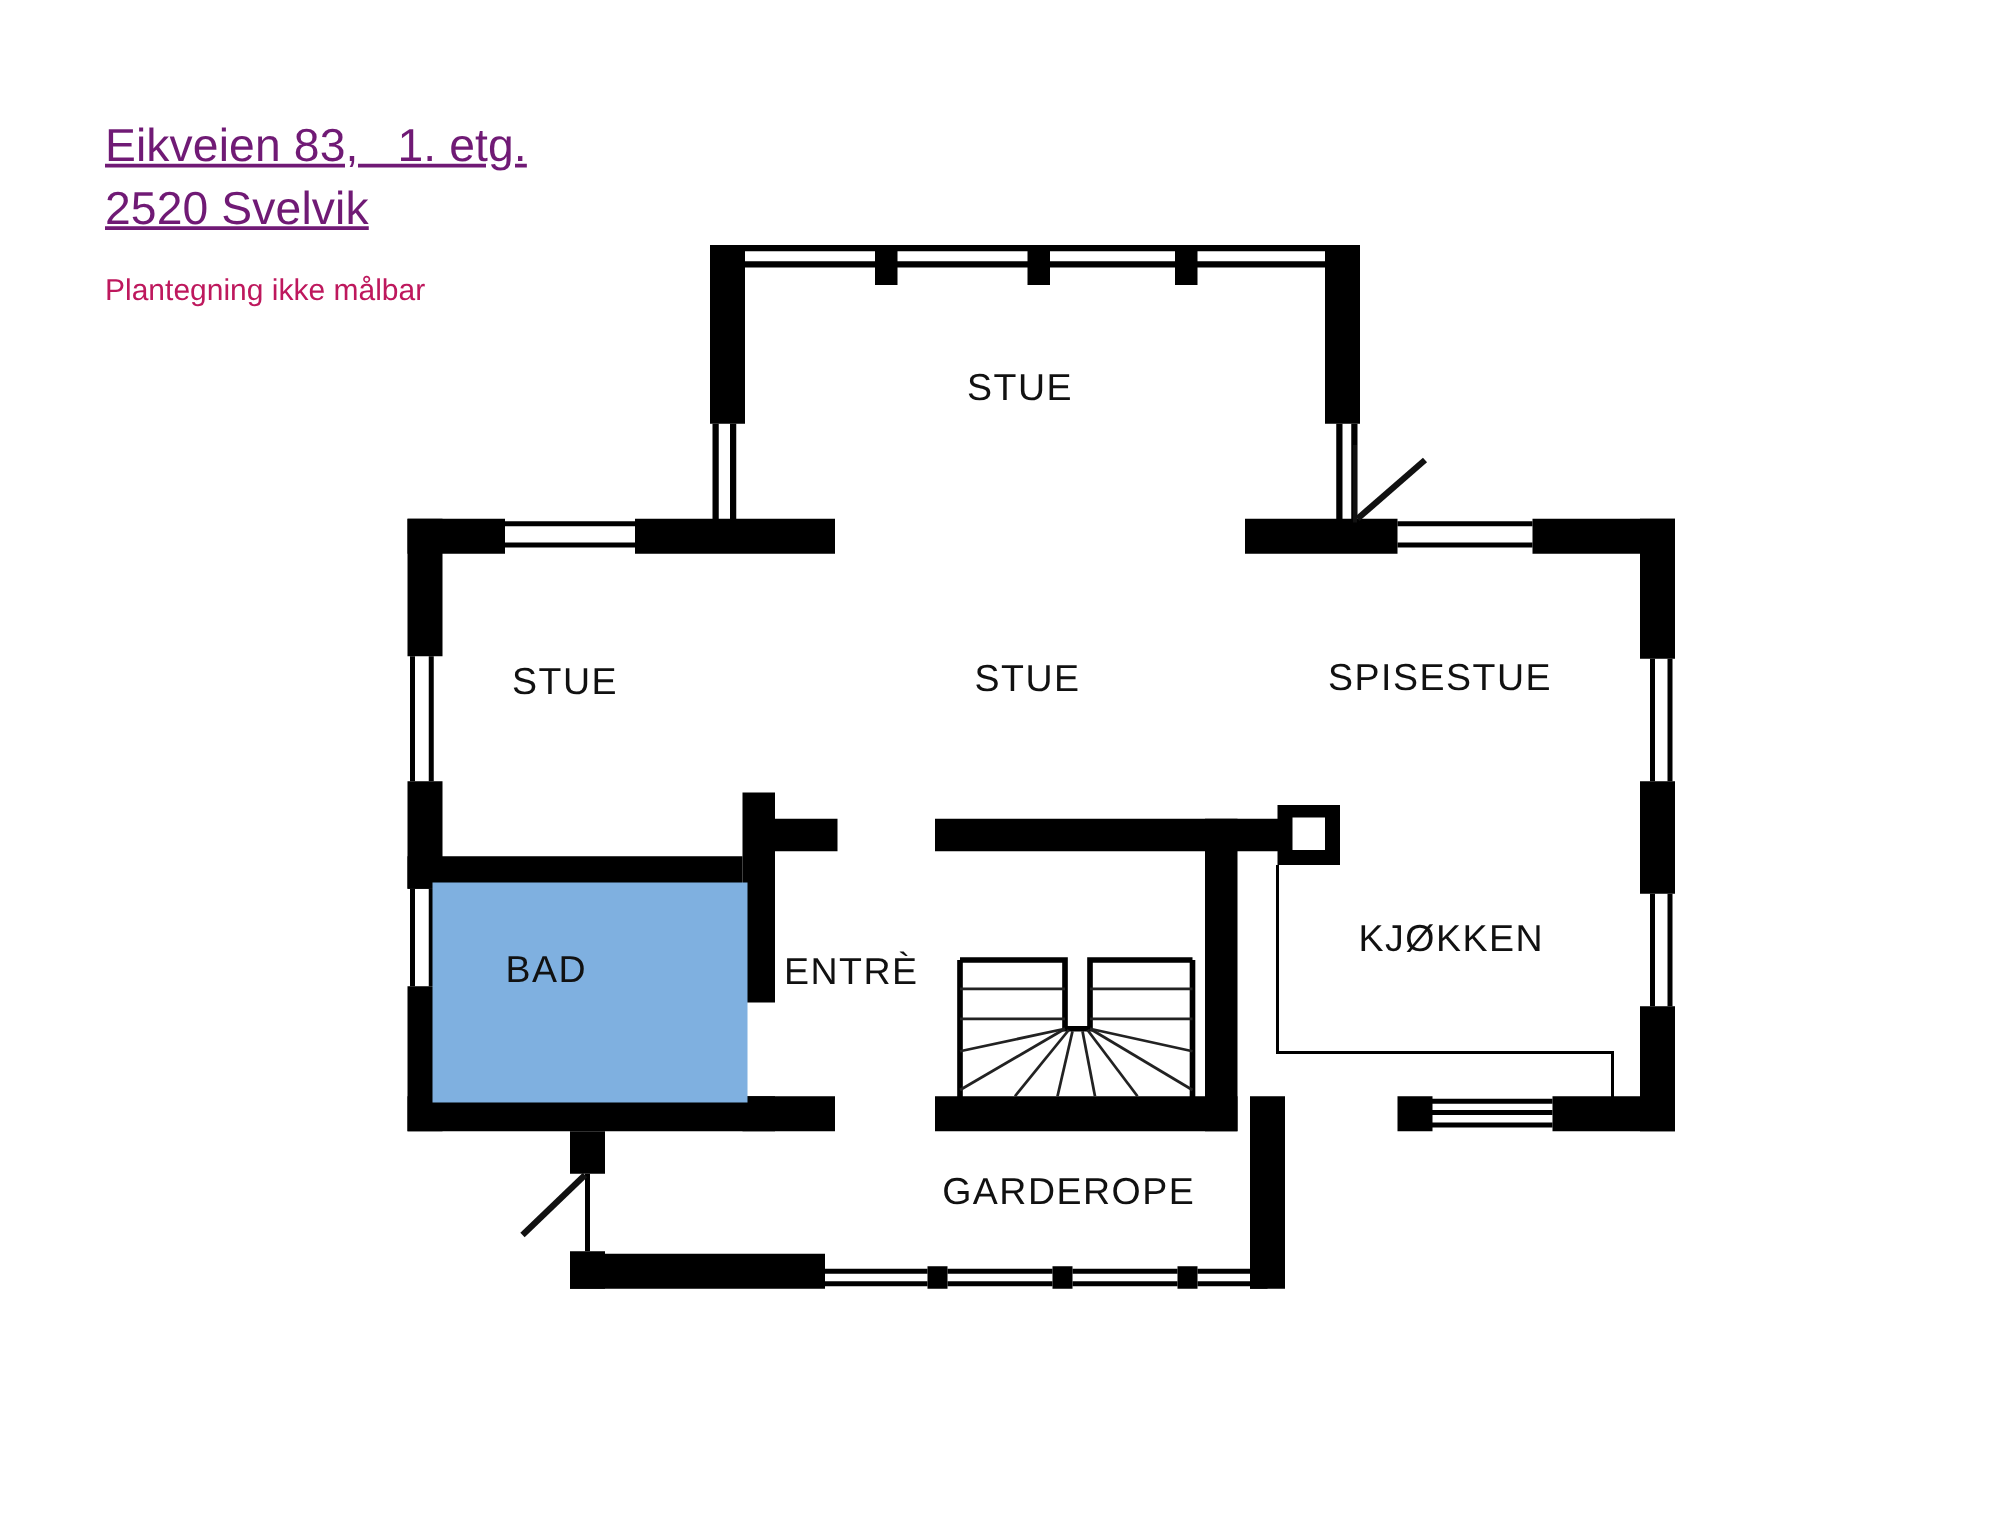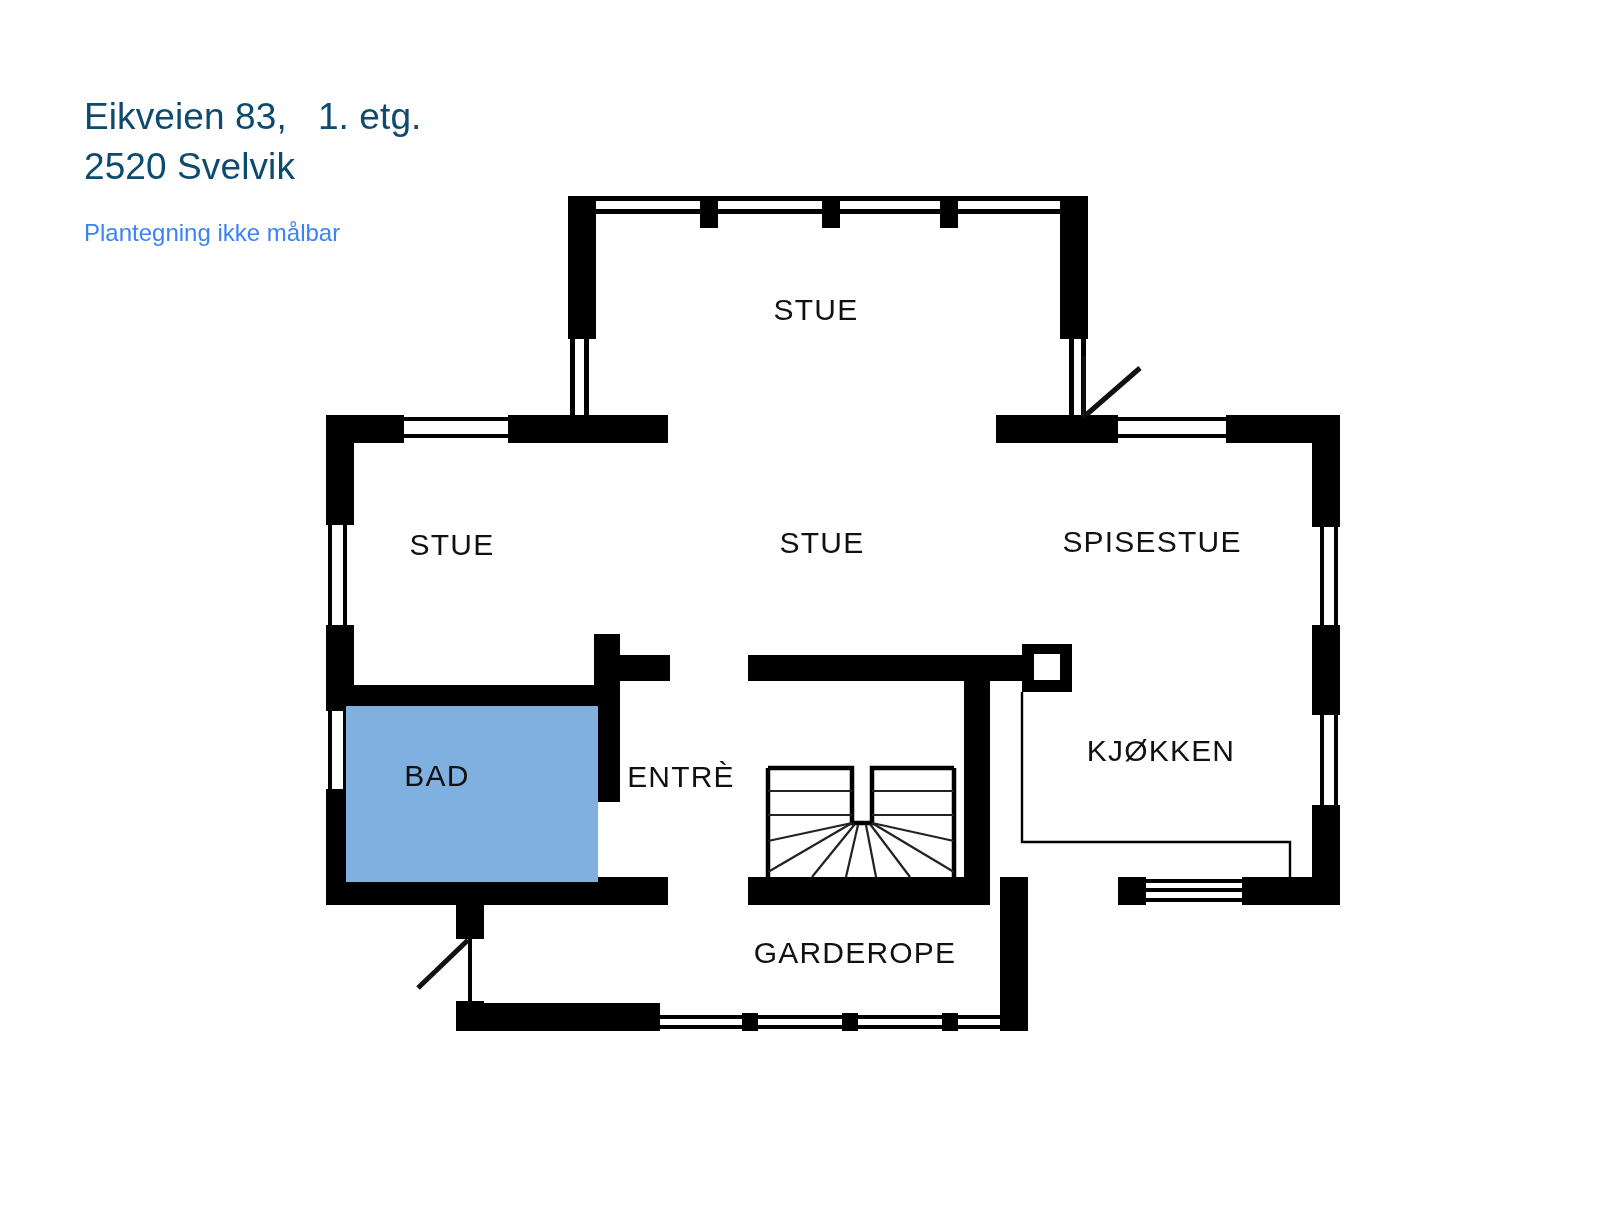--- a/index.html
+++ b/index.html
@@ -21,30 +21,31 @@
   }
   .title-block {
     position: absolute;
     left: 84px;
     top: 92px;
     user-select: none;
   }
   .title-line {
     font-size: 37px;
     line-height: 50px;
-    color: #0c4a6e;
+    color: #701a75;
     font-weight: 400;
     letter-spacing: 0.1px;
     white-space: pre;
+    text-decoration: underline;
   }
   .subtitle-line {
     margin-top: 26px;
     font-size: 24px;
     line-height: 30px;
-    color: #3b82f6;
+    color: #be185d;
     font-weight: 400;
     white-space: pre;
   }
   #plan-svg {
     position: absolute;
     left: 0;
     top: 0;
     width: 1600px;
     height: 1212px;
   }

